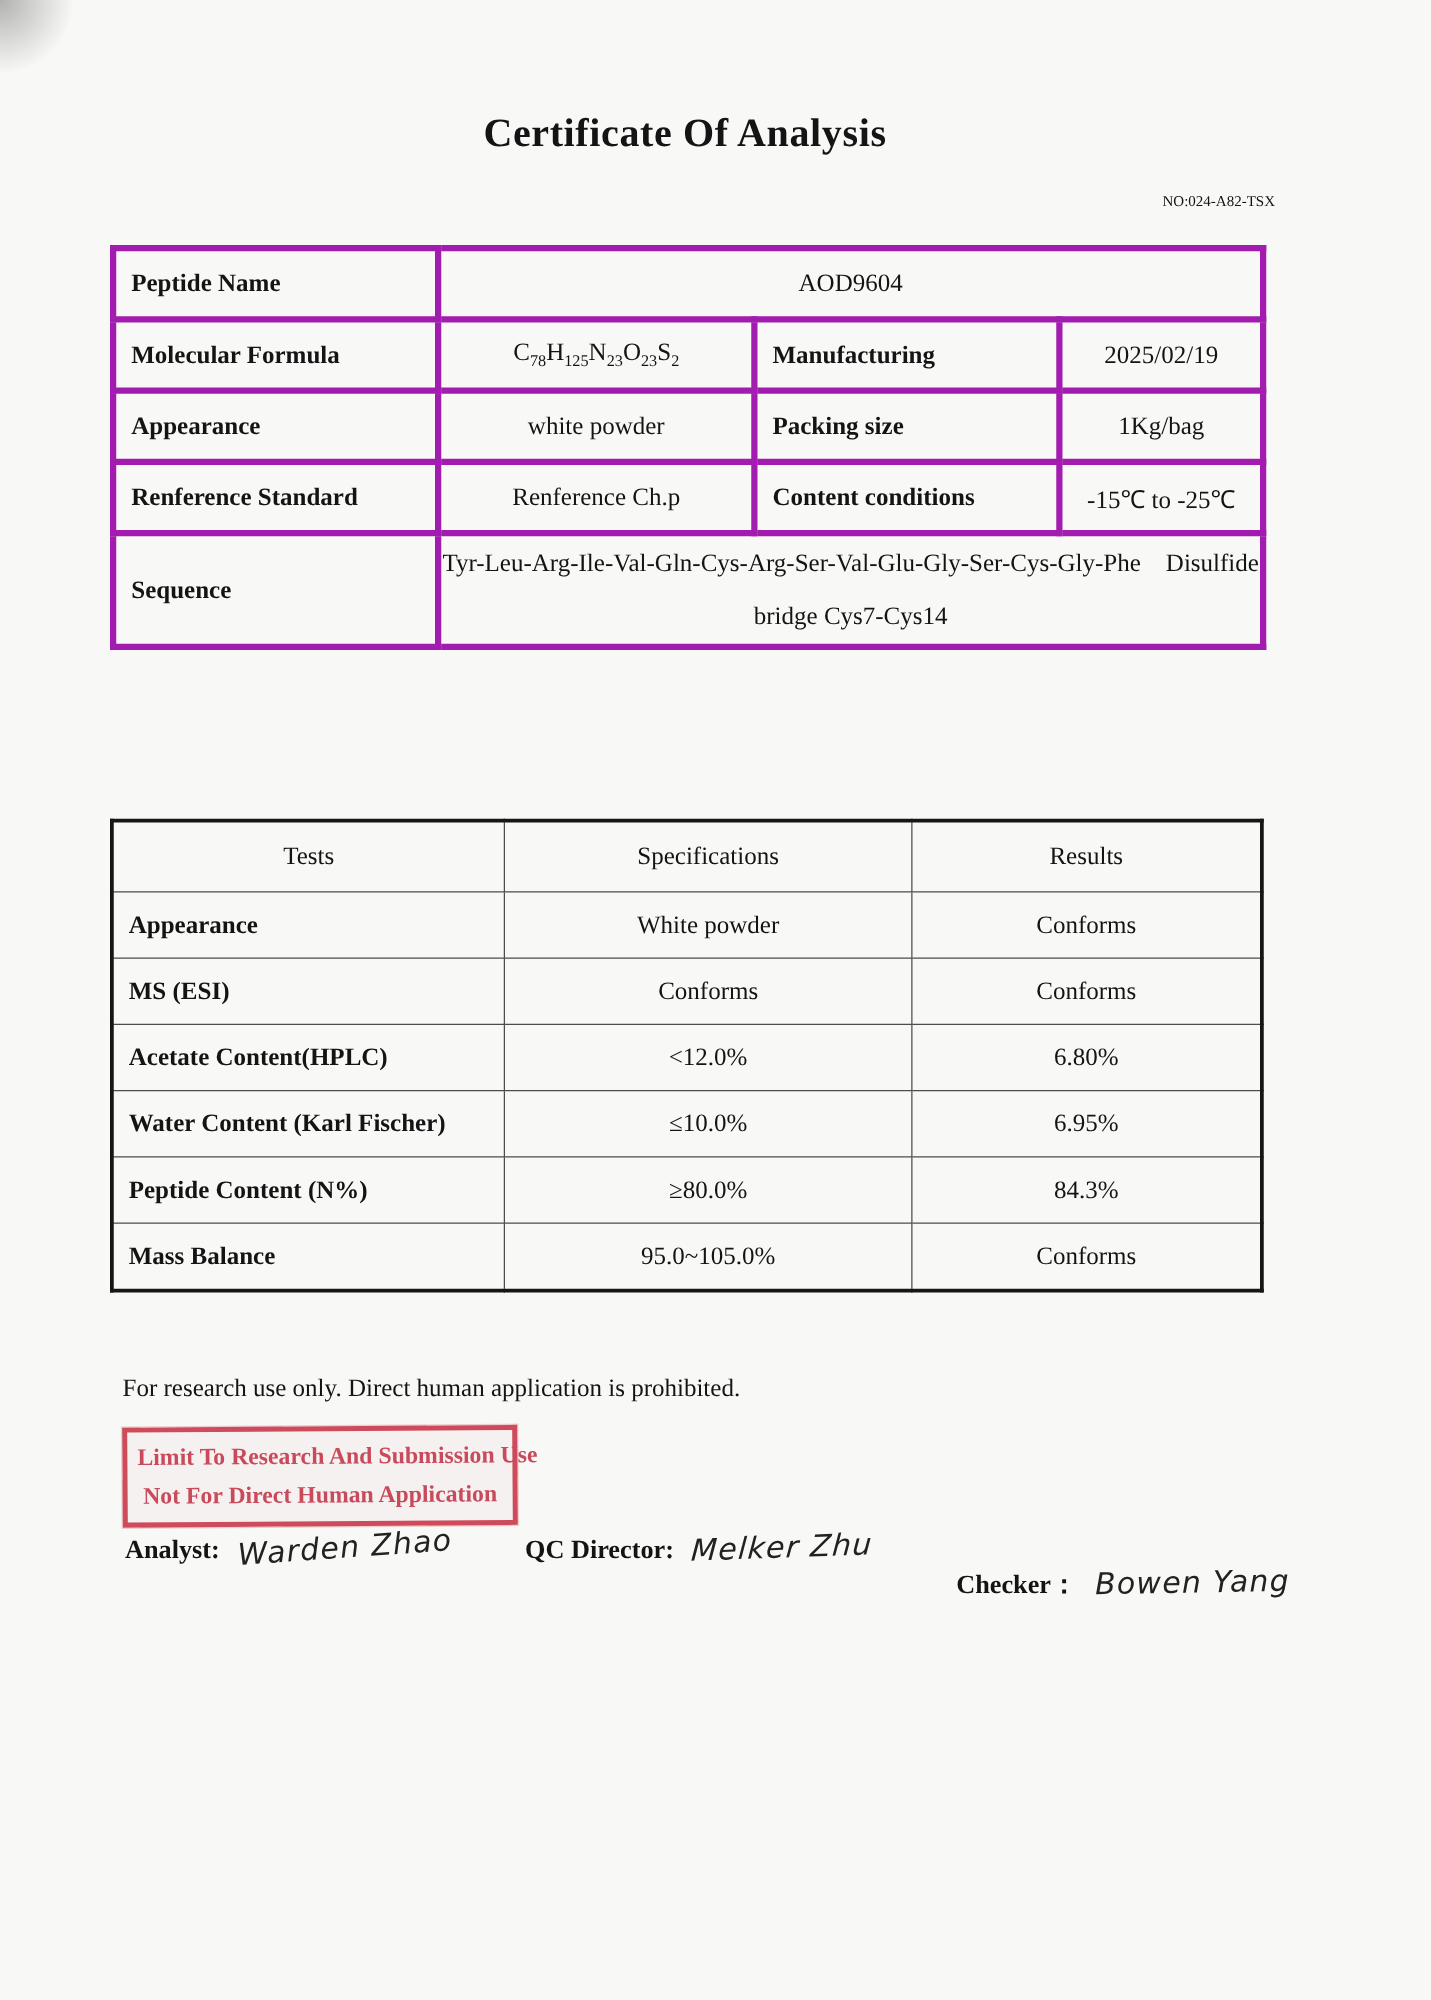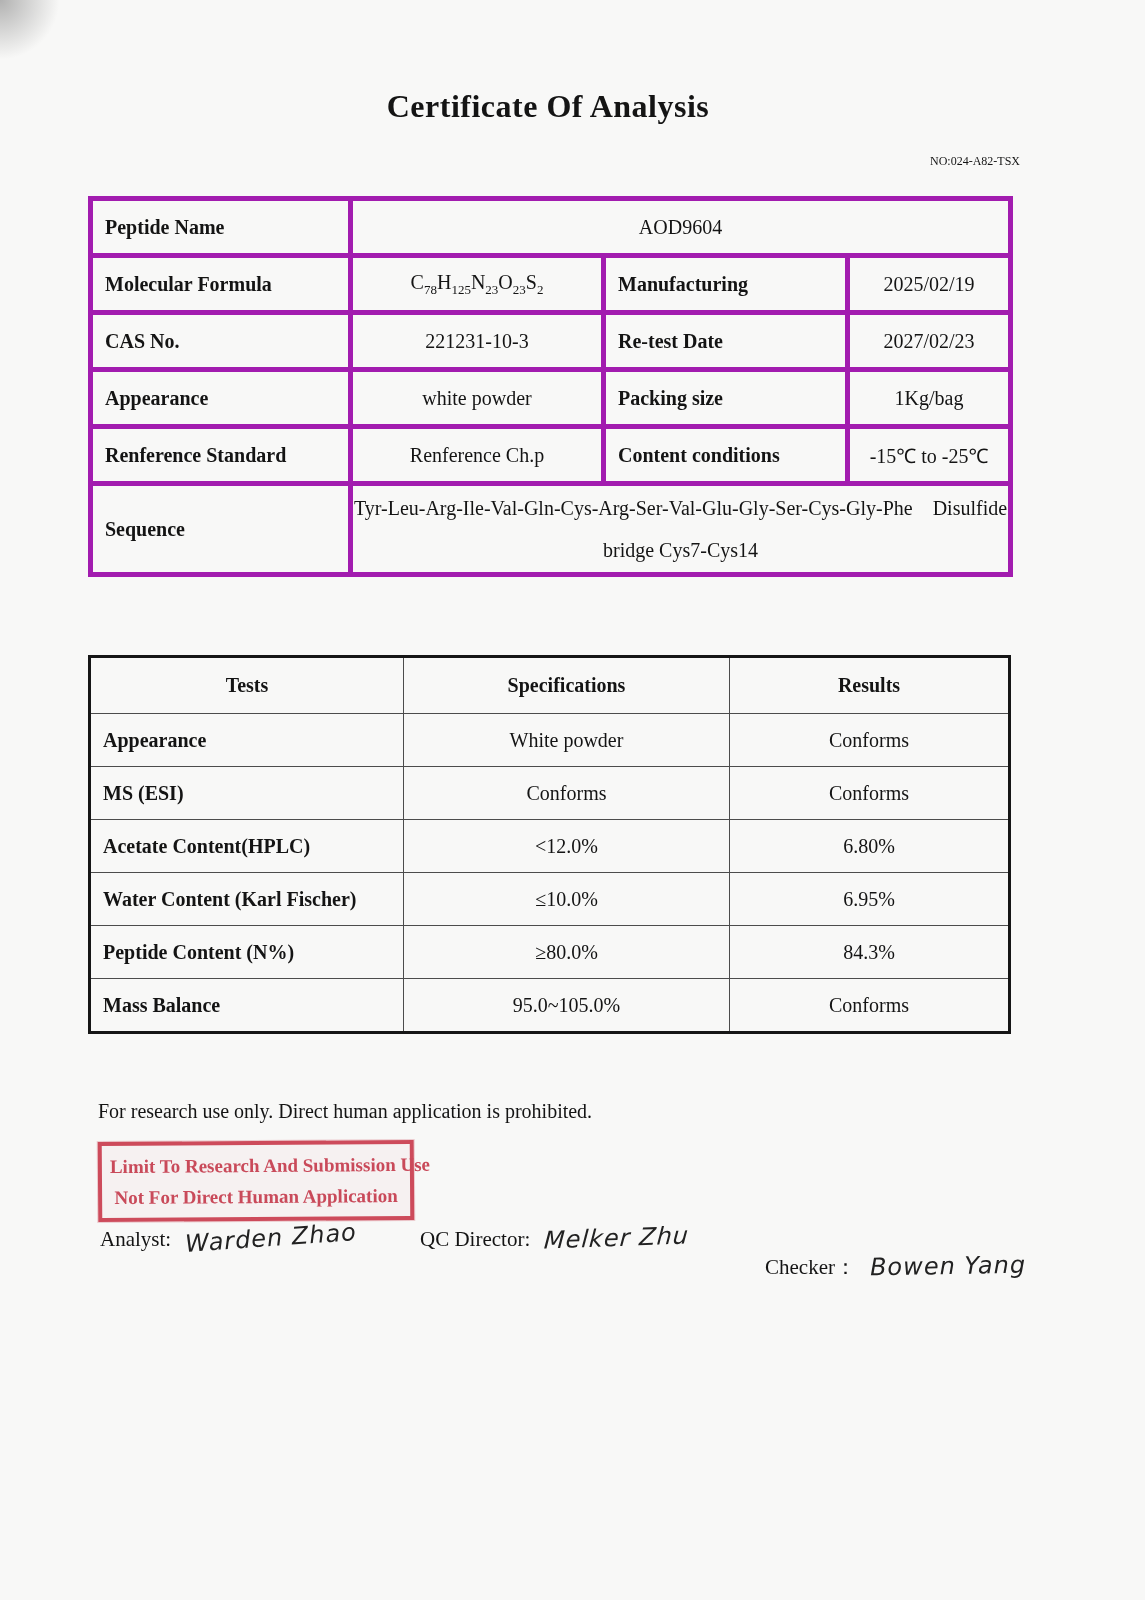--- a/index.html
+++ b/index.html
@@ -29,21 +29,21 @@
   .info-table {
     position: absolute; top: 196px; left: 88px; width: 920px;
     border: 3px solid #161616;
   }
   .info-table td { border: 5px solid #a21caf; font-size: 20px; height: 52px; padding: 0; }
   .tests-table {
     position: absolute; top: 655px; left: 88px; width: 920px;
     border: 3px solid #161616;
   }
   .tests-table th, .tests-table td { border: 1px solid #4c4c4c; font-size: 20px; height: 52px; padding: 0; }
-  .tests-table th { font-weight: bold; text-align: center; height: 55px; }
+  .tests-table th { font-weight: normal; text-align: center; height: 55px; }
   .lbl { font-weight: bold; text-align: left; padding-left: 12px !important; }
   .val { text-align: center; }
   .seq-cell { height: 86px !important; }
   .seq-line { text-align: center; white-space: pre-wrap; line-height: 1.1; }
   .seq-line + .seq-line { margin-top: 20px; }
   sub { font-size: 13px; }
   .footer-note {
     position: absolute; top: 1100px; left: 98px;
     font-size: 20px; margin: 0;
   }
@@ -54,21 +54,21 @@
     box-shadow: 0 0 0 1px rgba(205,75,91,0.25);
     padding: 5px 8px;
     transform: rotate(-0.4deg);
     color: #c94a5a;
     font-weight: bold;
     text-align: center;
   }
   .stamp-line { font-size: 19px; line-height: 31px; white-space: nowrap; }
   .signatures { position: absolute; top: 1224px; left: 88px; width: 932px; height: 60px; }
   .sig-group { position: absolute; top: 0; white-space: nowrap; }
-  .sig-label { font-weight: normal; font-size: 21px; }
+  .sig-label { font-weight: bold; font-size: 21px; }
   .sig-name {
     font-family: "DejaVu Sans", sans-serif;
     font-style: italic; font-size: 24px; letter-spacing: 1px;
     display: inline-block; margin-left: 10px; color: #222;
   }
   .sig-analyst { left: 12px; }
   .sig-qc { left: 332px; }
   .sig-checker { left: 677px; margin-top: 28px; }
   .rot-a { transform: rotate(-4deg); }
   .rot-b { transform: rotate(-2deg) skewX(-6deg); }
@@ -93,26 +93,20 @@
   <tbody>
       <tr>
     <td class="lbl">Peptide Name</td>
     <td class="val" colspan="3" style="font-weight:normal">AOD9604</td>
   </tr>
   <tr>
     <td class="lbl">Molecular Formula</td>
     <td class="val"><span>C</span><sub>78</sub><span>H</span><sub>125</sub><span>N</span><sub>23</sub><span>O</span><sub>23</sub><span>S</span><sub>2</sub></td>
     <td class="lbl">Manufacturing</td>
     <td class="val">2025/02/19</td>
-  </tr>
-  <tr>
-    <td class="lbl">CAS No.</td>
-    <td class="val">221231-10-3</td>
-    <td class="lbl">Re-test Date</td>
-    <td class="val">2027/02/23</td>
   </tr>
   <tr>
     <td class="lbl">Appearance</td>
     <td class="val">white powder</td>
     <td class="lbl">Packing size</td>
     <td class="val">1Kg/bag</td>
   </tr>
   <tr>
     <td class="lbl">Renference Standard</td>
     <td class="val">Renference Ch.p</td>

